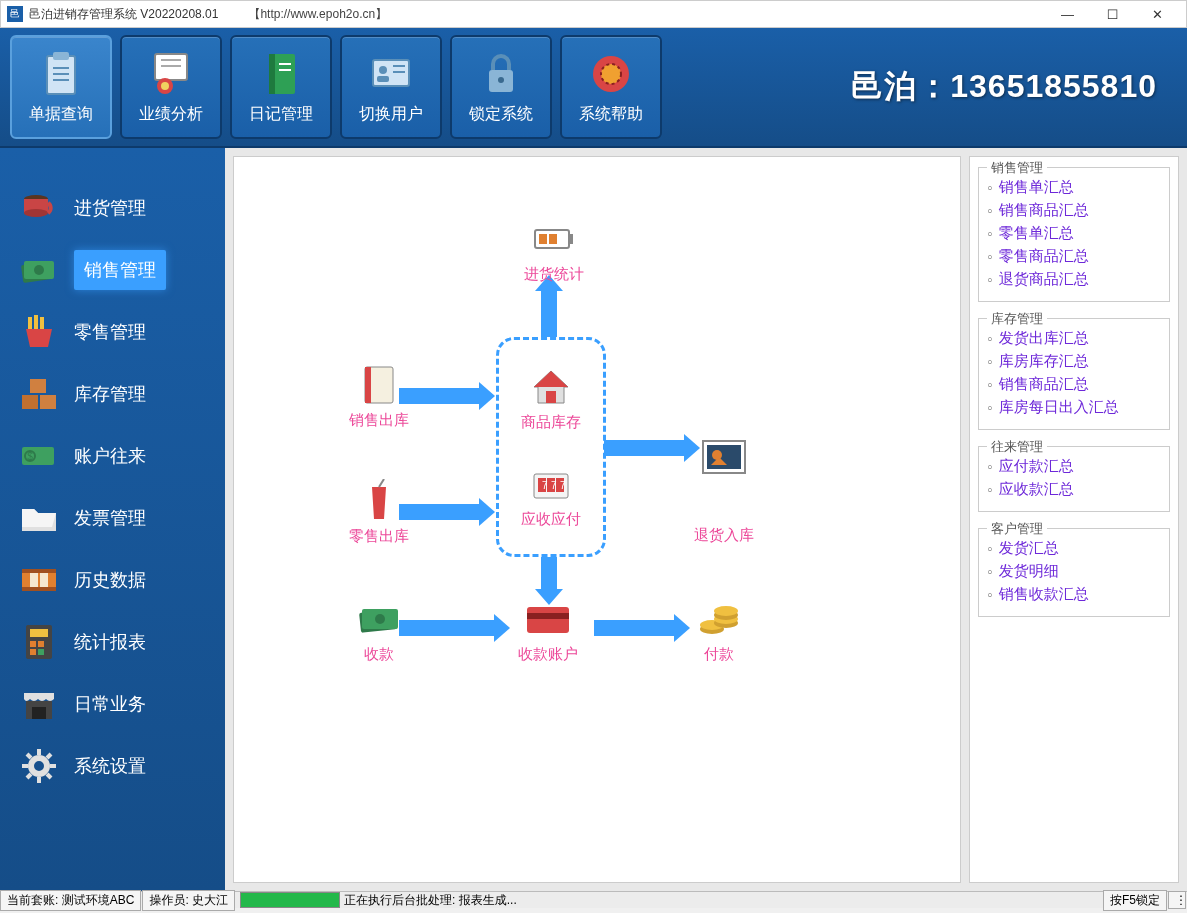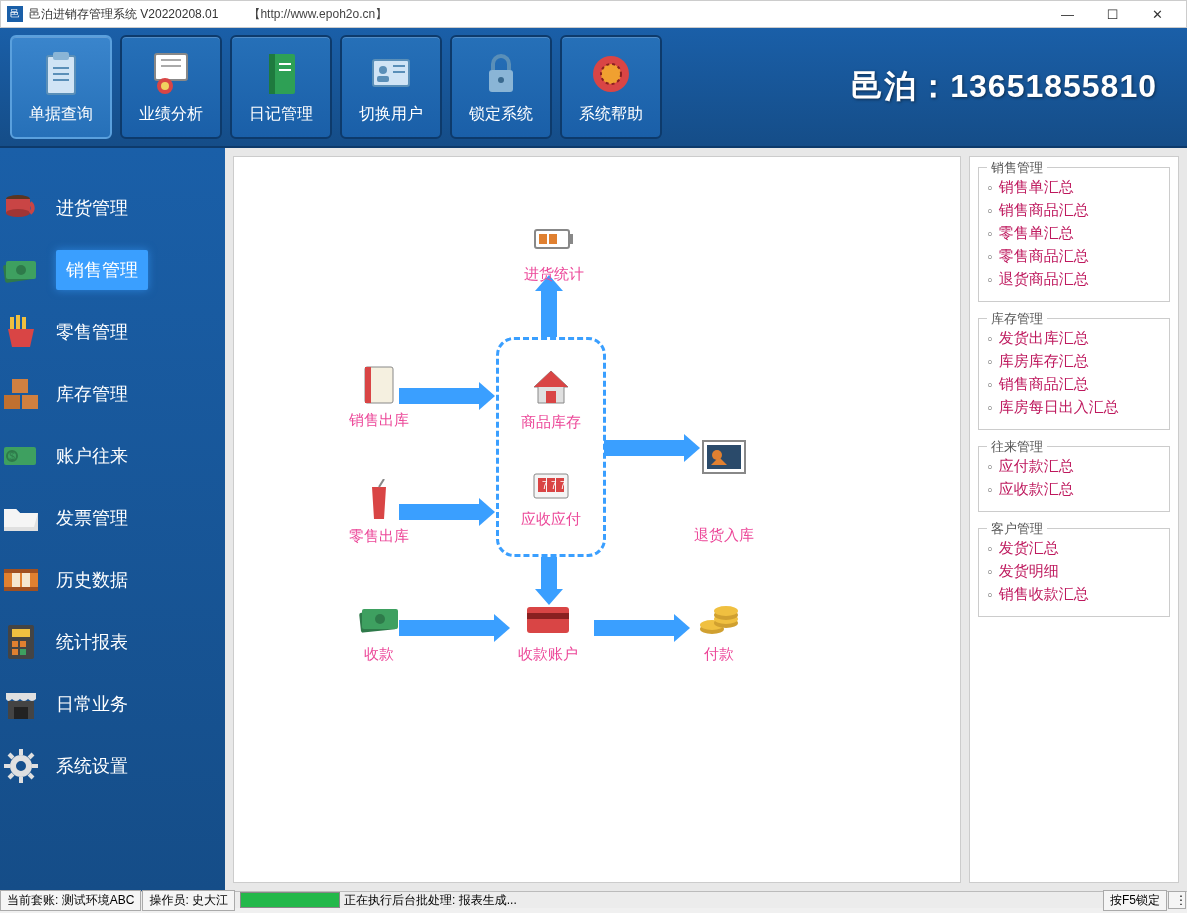--- a/index.html
+++ b/index.html
@@ -18,21 +18,21 @@
 .toolbar-btn { width: 102px; height: 104px; background: linear-gradient(#2670b8, #1a5fa8); border: 2px solid #0d3a6b; border-radius: 6px; display: flex; flex-direction: column; align-items: center; justify-content: center; gap: 6px; cursor: pointer; color: #fff; font-size: 16px; box-shadow: inset 0 1px 0 rgba(255,255,255,0.2); }
 .toolbar-btn.selected { background: linear-gradient(#3a85cc, #2670b8); border-color: #5aa0dd; }
 .toolbar-btn .tb-icon { width: 48px; height: 48px; display: flex; align-items: center; justify-content: center; }
 .toolbar-brand { margin-left: auto; color: #fff; font-size: 32px; font-weight: bold; text-shadow: 1px 1px 3px rgba(0,0,0,0.5); padding-right: 20px; letter-spacing: 1px; }
 
 
 .main { display: flex; height: 743px; background: #e8e8e8; }
 
 
 .sidebar { width: 225px; background: linear-gradient(#1a5fa8, #154d88); padding: 30px 0 10px 0; display: flex; flex-direction: column; gap: 2px; }
-.side-item { height: 60px; display: flex; align-items: center; gap: 14px; color: #fff; font-size: 18px; cursor: pointer; }
+.side-item { height: 60px; display: flex; align-items: center; padding-left: 18px; gap: 14px; color: #fff; font-size: 18px; cursor: pointer; }
 .side-item.active .side-label { background: #3a9fff; padding: 8px 10px; border-radius: 2px; box-shadow: 0 0 8px rgba(58,159,255,0.6); }
 .side-icon { width: 42px; height: 42px; display: flex; align-items: center; justify-content: center; }
 
 
 .canvas { flex: 1; background: #fff; margin: 8px; border: 1px solid #ccc; position: relative; }
 .flow-node { position: absolute; display: flex; flex-direction: column; align-items: center; gap: 4px; cursor: pointer; }
 .flow-node .fn-icon { width: 50px; height: 44px; display: flex; align-items: center; justify-content: center; }
 .flow-node .fn-label { font-size: 15px; color: #ec4899; }
 .center-box { position: absolute; border: 3px dashed #3a9fff; border-radius: 18px; display: flex; flex-direction: column; align-items: center; justify-content: space-around; padding: 10px 0; }
 
@@ -41,21 +41,21 @@
 .arrow.h { height: 16px; }
 .arrow.v { width: 16px; }
 .arrow-head-r { position: absolute; width: 0; height: 0; border-top: 14px solid transparent; border-bottom: 14px solid transparent; border-left: 16px solid #3a9fff; }
 .arrow-head-u { position: absolute; width: 0; height: 0; border-left: 14px solid transparent; border-right: 14px solid transparent; border-bottom: 16px solid #3a9fff; }
 .arrow-head-d { position: absolute; width: 0; height: 0; border-left: 14px solid transparent; border-right: 14px solid transparent; border-top: 16px solid #3a9fff; }
 
 
 .rightpanel { width: 210px; background: #fff; margin: 8px 8px 8px 0; border: 1px solid #ccc; padding: 10px 8px; overflow-y: auto; }
 .rp-group { border: 1px solid #ccc; margin-bottom: 16px; padding: 8px 8px 10px 8px; position: relative; }
 .rp-group-title { position: absolute; top: -9px; left: 8px; background: #fff; padding: 0 4px; font-size: 13px; color: #555; }
-.rp-item { display: flex; align-items: center; gap: 6px; padding: 2px 0; font-size: 15px; color: #be185d; cursor: pointer; }
+.rp-item { display: flex; align-items: center; gap: 6px; padding: 2px 0; font-size: 15px; color: #6d28d9; cursor: pointer; }
 .rp-item::before { content: "◦"; color: #888; font-size: 16px; }
 
 
 .statusbar { height: 17px; background: #ececec; border-top: 1px solid #bbb; display: flex; align-items: center; font-size: 12px; }
 .statusbar .sb-cell { border: 1px solid #aaa; background: #f5f5f5; padding: 1px 6px; margin-right: 1px; }
 .statusbar .sb-progress { width: 100px; height: 16px; background: #23b84a; border: 1px solid #888; margin: 0 4px; }
 .statusbar .sb-spacer { flex: 1; }
 </style>
 </head>
 <body>

